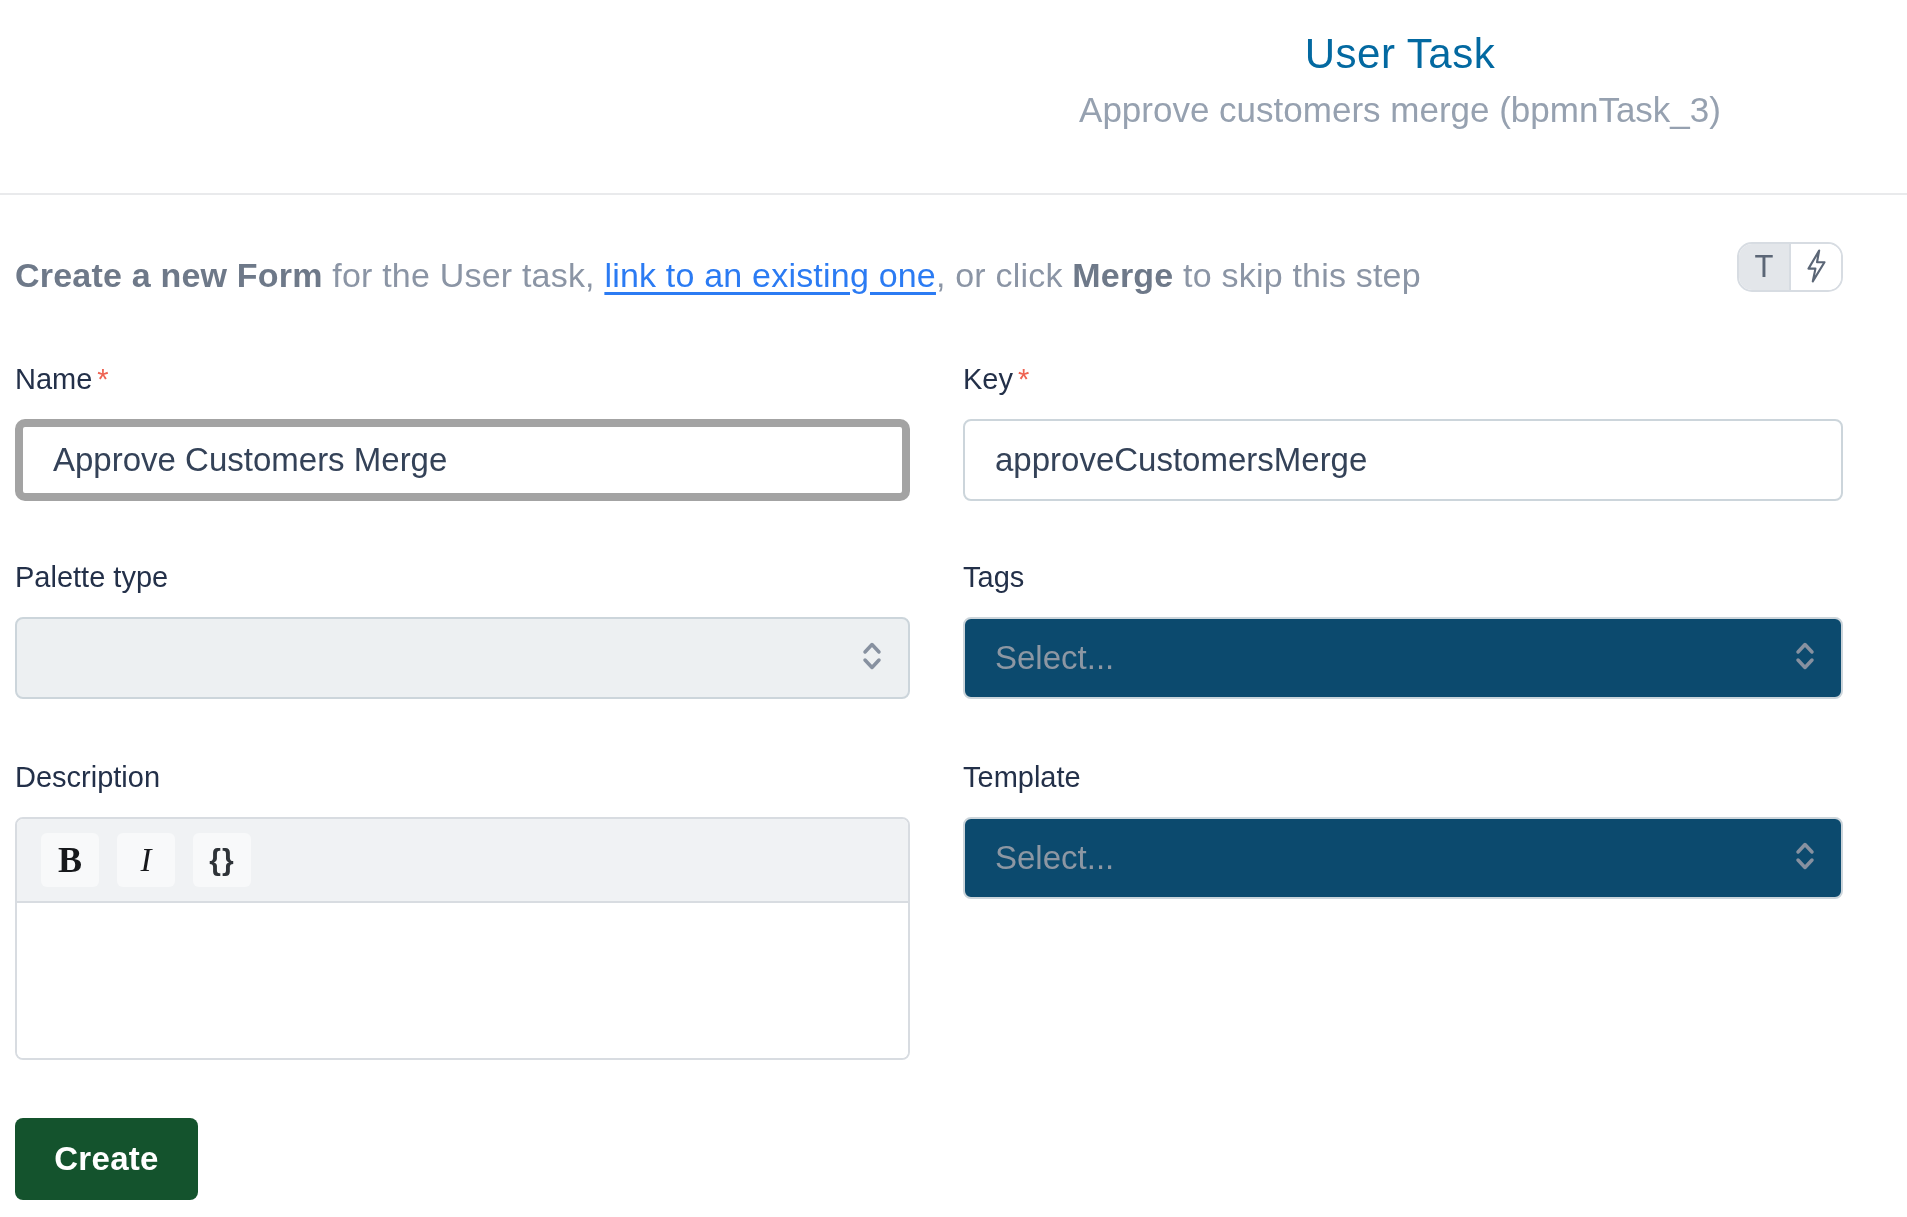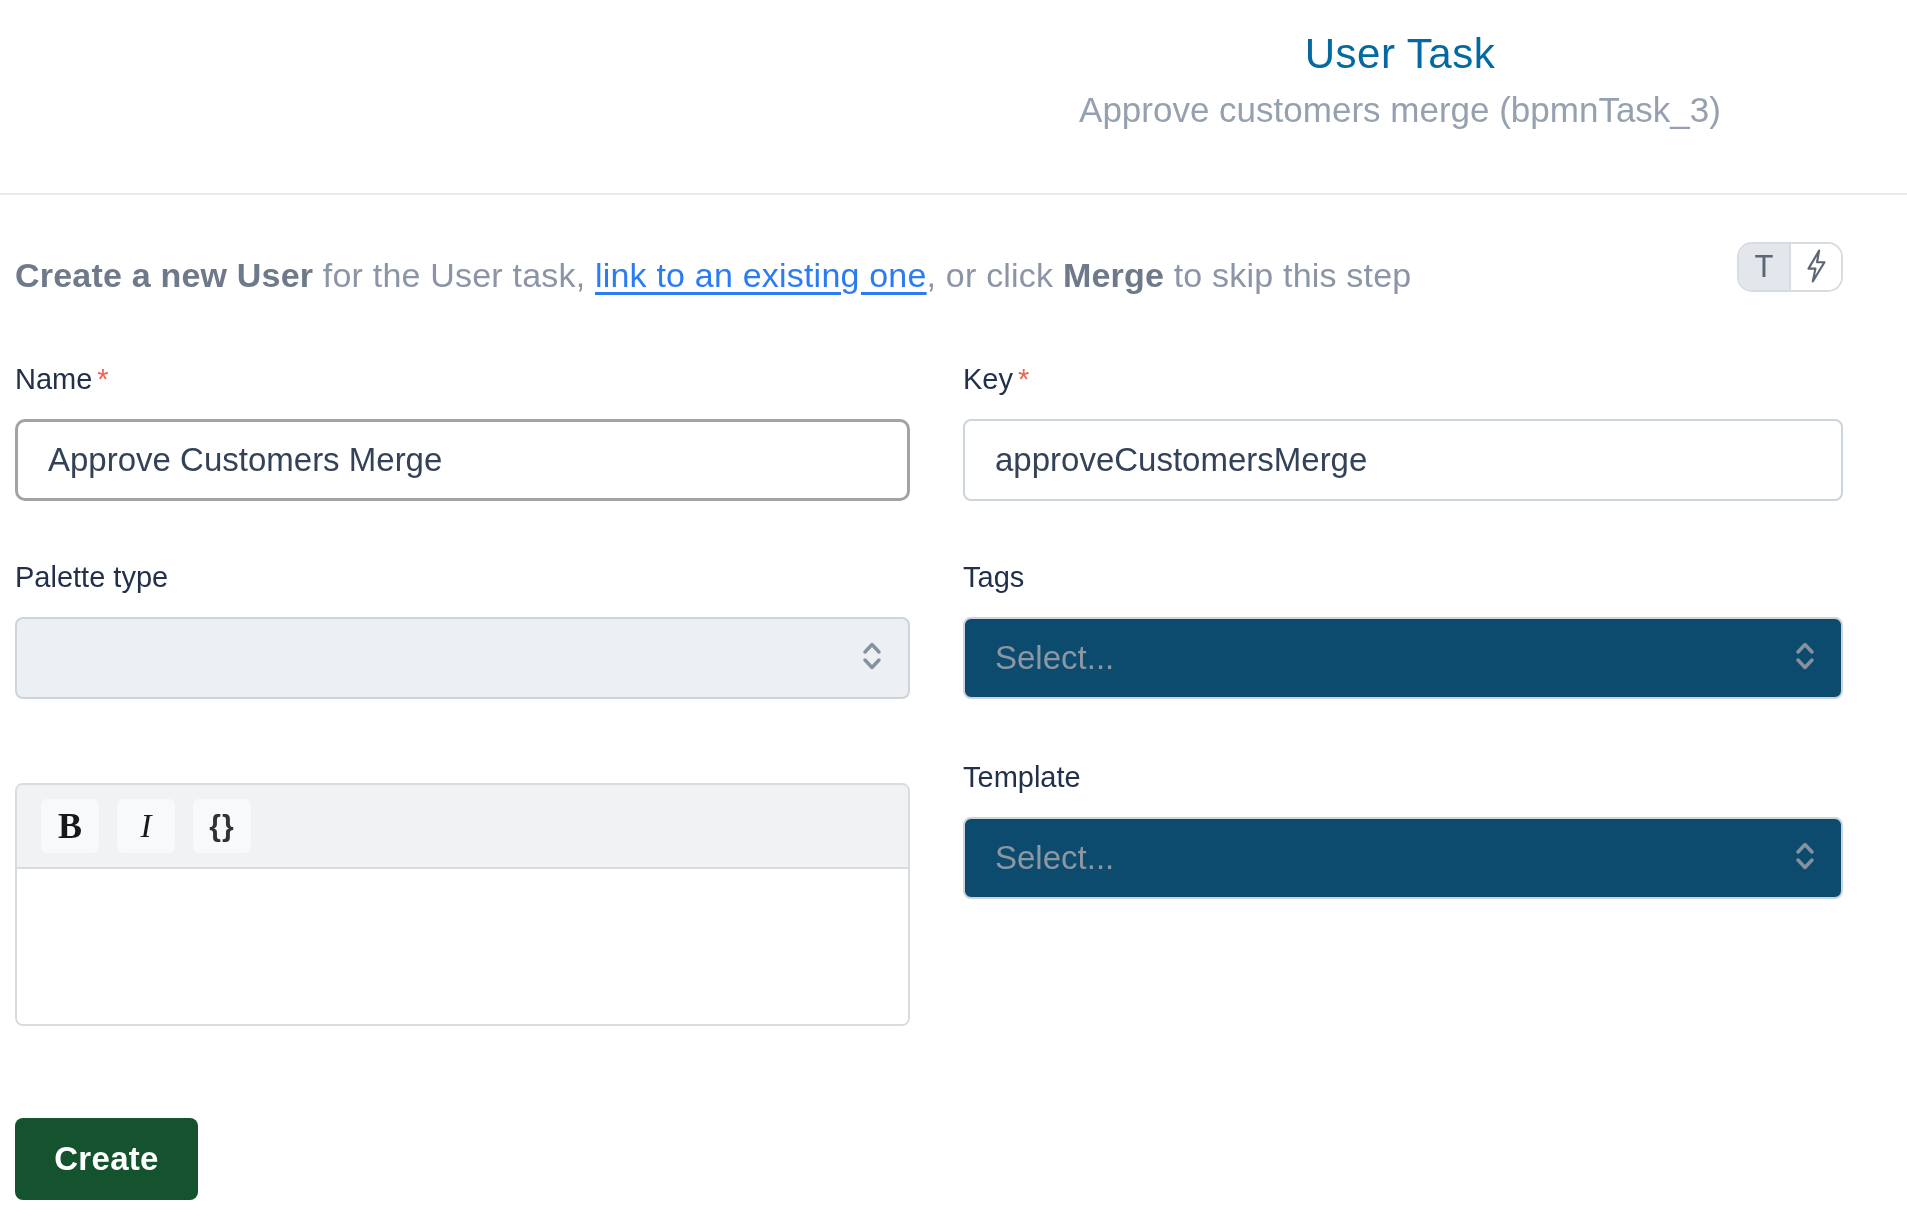--- a/index.html
+++ b/index.html
@@ -38,21 +38,21 @@
   .f-desc     { top:760px; left:15px;  width:895px; }
   .f-template { top:760px; left:963px; width:880px; }
 
   .field label { display:block; font-size:29px; color:#233049; line-height:34px; }
   .req { color:#ee6352; margin-left:5px; }
 
   .control { margin-top:23px; }
   .input { display:block; width:100%; height:82px; font-size:33px; color:#344258;
            padding:0 30px; border:2px solid #ccd5db; border-radius:8px;
            background:#fff; font-family:inherit; outline:none; }
-  .input-focus { border:3px solid #a3a3a3; border-radius:10px; }
+  .input-focus { border:8px solid #a3a3a3; border-radius:10px; }
 
   .select { position:relative; width:100%; height:82px; border:2px solid #ccd5db;
             border-radius:8px; background:#0c4a6e; display:flex; align-items:center;
             padding:0 70px 0 30px; cursor:pointer; }
   .select-text { font-size:33px; color:#8d97a3; }
   .select.disabled { background:#edf0f2; }
   .select.disabled .select-text { color:#98a2ae; }
   .chev { position:absolute; right:24px; top:50%; transform:translateY(-50%); }
 
   
@@ -78,21 +78,21 @@
 
 <div class="page">
 
   <header class="page-header">
     <h1>User Task</h1>
     <div class="subtitle">Approve customers merge (bpmnTask_3)</div>
   </header>
 
   <div class="divider"></div>
 
-  <div class="intro"><strong>Create a new User</strong><span> for the User task, </span><a class="link" href="#">link to an existing one</a><span>, or click </span><strong>Merge</strong><span> to skip this step</span></div>
+  <div class="intro"><strong>Create a new Form</strong><span> for the User task, </span><a class="link" href="#">link to an existing one</a><span>, or click </span><strong>Merge</strong><span> to skip this step</span></div>
 
   <div class="mode-toggle">
     <button class="seg seg-active">
       <span class="t-glyph">T</span>
     </button>
     <button class="seg">
       <span>
         <svg width="27" height="34" viewBox="0 0 24 32">
           <path d="M14.5 1.5 L4.5 18.5 H11 L8.5 30.5 L19.5 12.5 H12.5 Z" fill="none" stroke="#5b6676" stroke-width="2" stroke-linejoin="round"></path>
         </svg>
@@ -129,20 +129,21 @@
       <span class="chev">
         <svg width="24" height="36" viewBox="0 0 24 36">
           <path d="M5 14 L12 6.5 L19 14" fill="none" stroke="#8791a0" stroke-width="3.5" stroke-linecap="round" stroke-linejoin="round"></path>
           <path d="M5 22 L12 29.5 L19 22" fill="none" stroke="#8791a0" stroke-width="3.5" stroke-linecap="round" stroke-linejoin="round"></path>
         </svg>
       </span>
     </div>
   </div>
 
   <div class="field f-desc">
+    <label>Description</label>
     <div class="editor">
       <div class="toolbar">
         <button class="tb-btn tb-bold">B</button>
         <button class="tb-btn tb-italic">I</button>
         <button class="tb-btn tb-braces">{}</button>
       </div>
       <div class="editor-content"></div>
     </div>
   </div>
 

